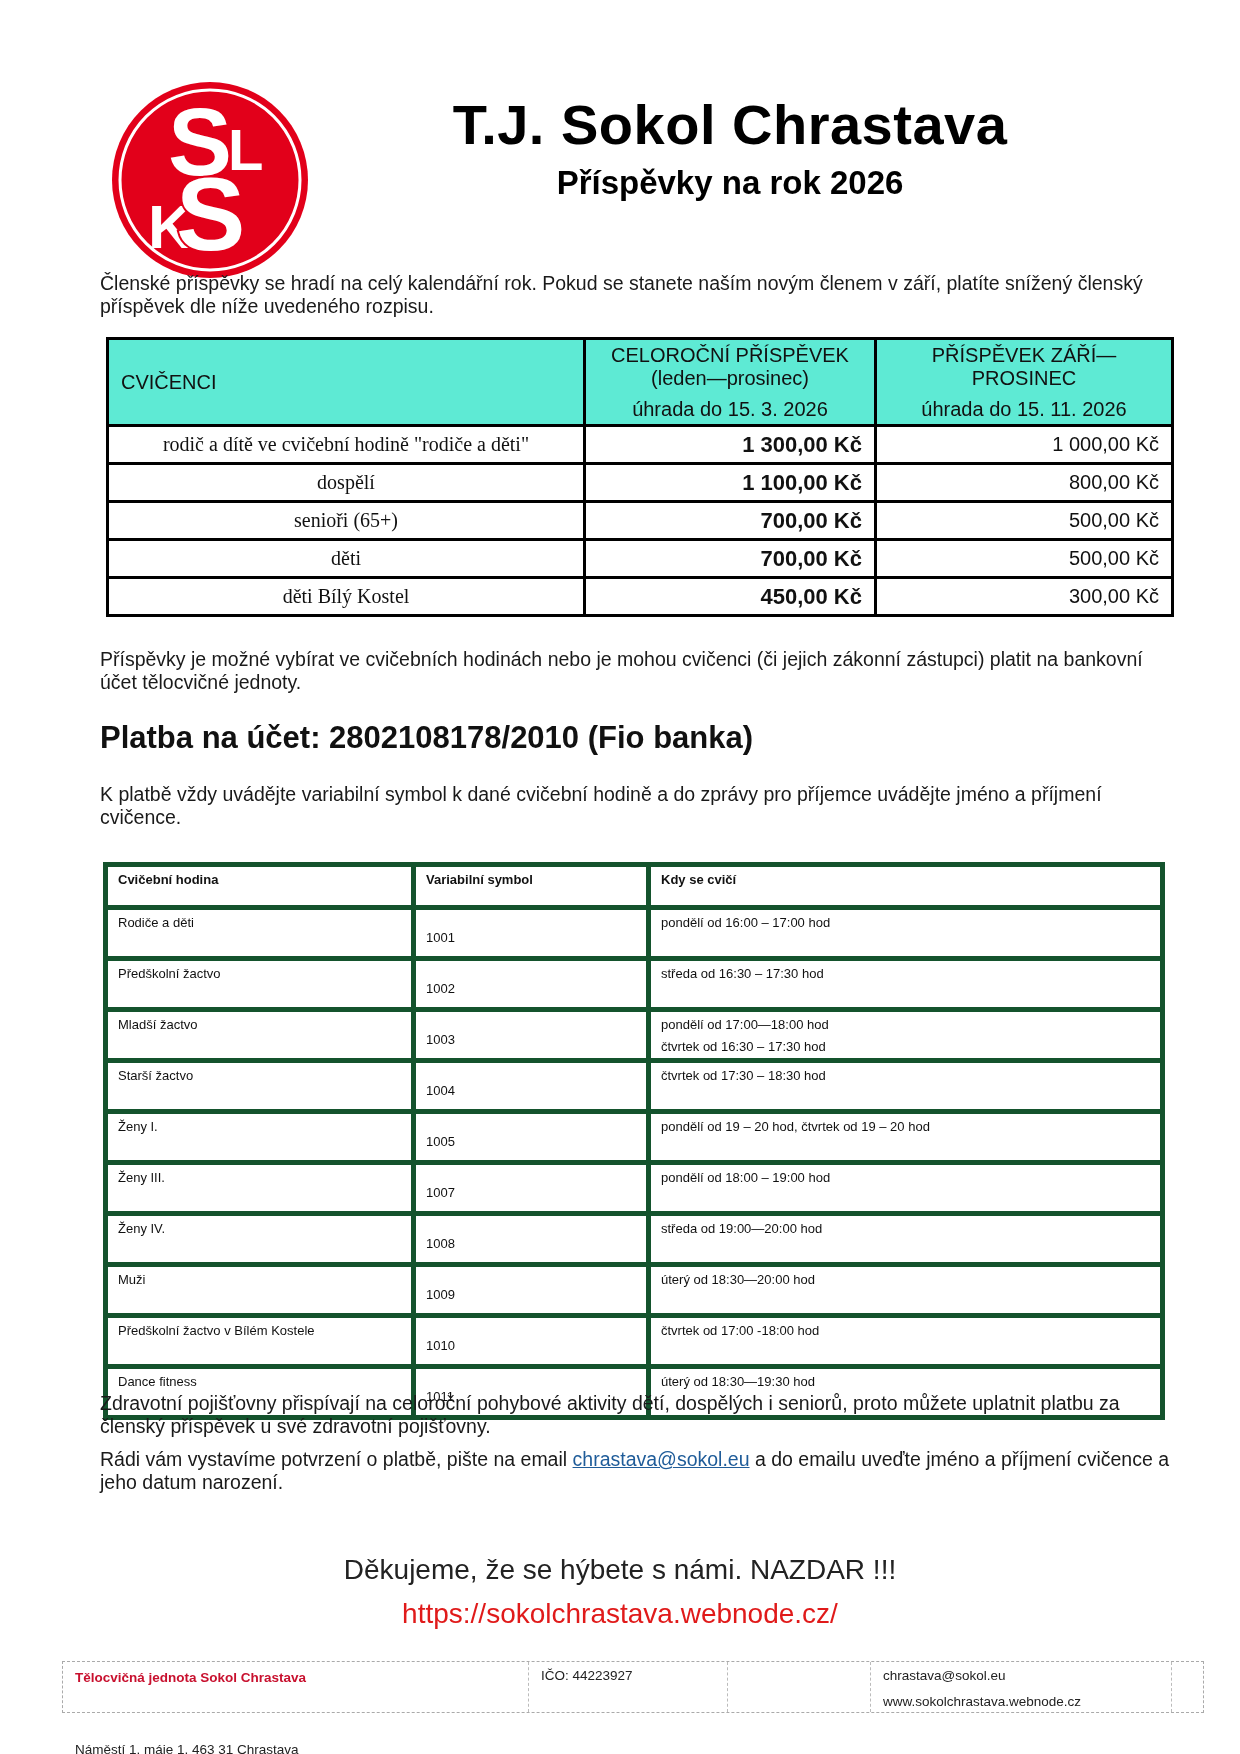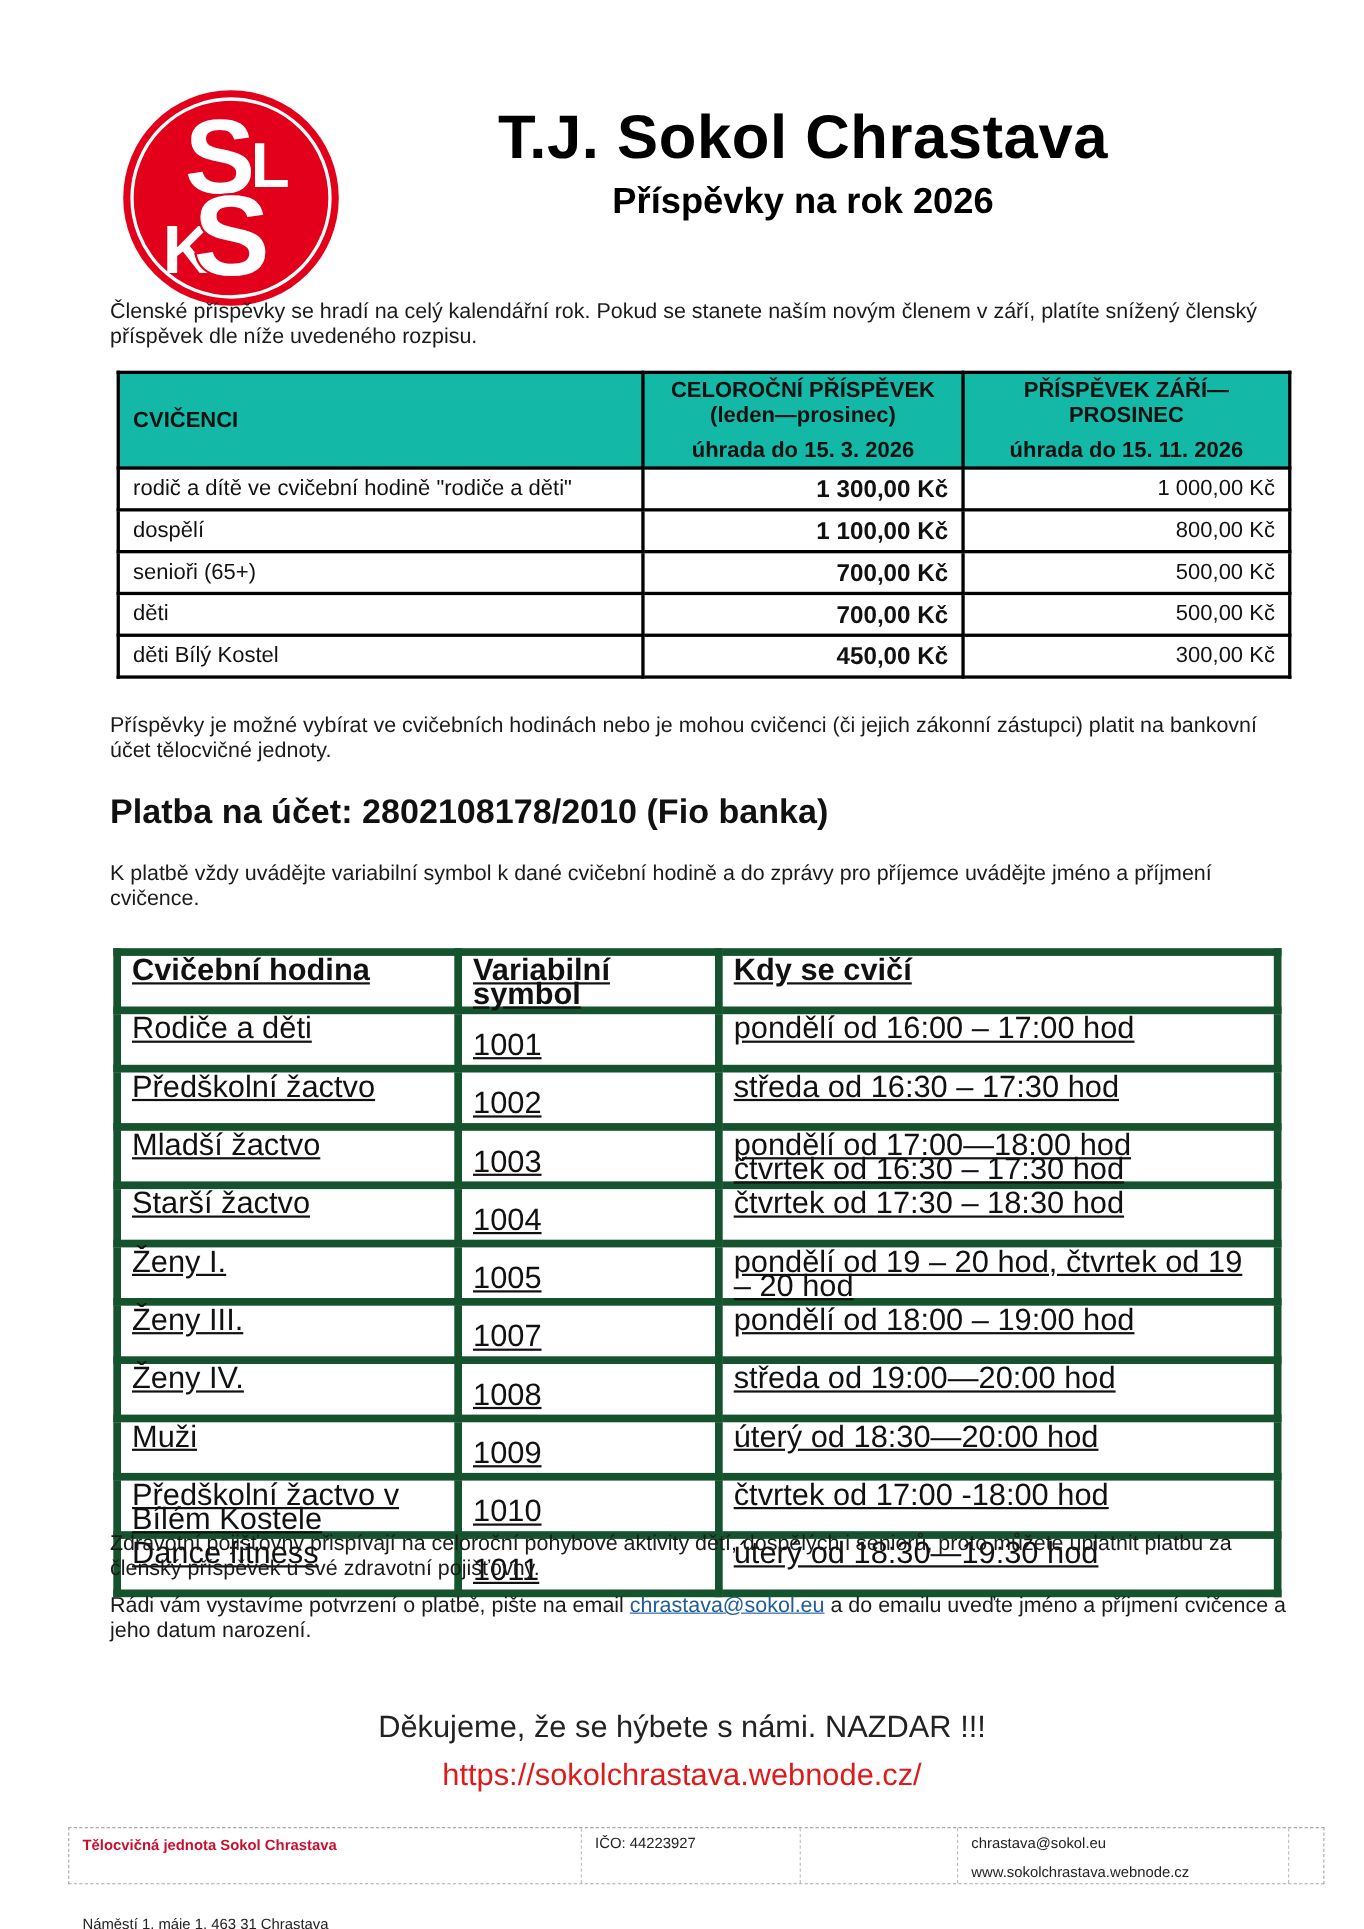--- a/index.html
+++ b/index.html
@@ -16,39 +16,39 @@
   #subtitle { left: 360px; top: 164px; width: 740px; text-align: center;
               font-size: 33px; font-weight: bold; color: #000; }
 
   .para { font-size: 19.5px; line-height: 23px; color: #1a1a1a; }
   #intro { left: 100px; top: 272px; width: 1060px; }
 
   
   table { border-collapse: collapse; }
   #fee-table { left: 106px; top: 337px; width: 1068px; }
   #fee-table td, #fee-table th { border: 3px solid #000; font-size: 20px; font-weight: normal; }
-  #fee-table th { background: #14b8a6; height: 84px; padding: 0; vertical-align: middle; font-weight: bold; }
+  #fee-table th { background: #5eead4; height: 84px; padding: 0; vertical-align: middle; }
   #fee-table th.c1 { text-align: left; padding-left: 12px; width: 462px; }
   #fee-table th.c2 { width: 288px; text-align: center; }
   #fee-table th.c3 { text-align: center; }
   #fee-table th .l1 { display:block; line-height: 23px; }
   #fee-table th .l3 { display:block; margin-top: 8px; line-height: 23px; }
   #fee-table td { height: 35px; padding: 0 12px; }
-  #fee-table td.name { text-align: left; }
+  #fee-table td.name { text-align: center; font-family: Liberation Serif, serif; }
   #fee-table td.full { text-align: right; font-weight: bold; font-size: 22px; }
   #fee-table td.part { text-align: right; }
 
   #collect { left: 100px; top: 648px; width: 1060px; }
   #account { left: 100px; top: 720px; font-size: 31px; font-weight: bold; color: #111; }
   #vs-note { left: 100px; top: 783px; width: 1080px; }
 
   
   #sched-table { left: 103px; top: 862px; width: 1062px; }
-  #sched-table td, #sched-table th { border: 7px solid #14532d; font-size: 28px; vertical-align: top;
-                                     padding: 2px 10px 0 10px; line-height: 22px; text-decoration: underline; }
+  #sched-table td, #sched-table th { border: 5px solid #14532d; font-size: 13px; vertical-align: top;
+                                     padding: 2px 10px 0 10px; line-height: 22px; }
   #sched-table th { font-weight: bold; height: 36px; text-align: left; }
   #sched-table th.vs, #sched-table td.vs { width: 210px; }
   #sched-table th.c1 { width: 283px; }
   #sched-table td.vs { text-align: left; vertical-align: middle; padding-top: 10px; }
   #sched-table td { height: 36px; }
 
   #insurance { left: 100px; top: 1392px; width: 1080px; }
   #receipt { left: 100px; top: 1448px; width: 1080px; }
   #email-link { color: #1f5c99; text-decoration: underline; }
 

